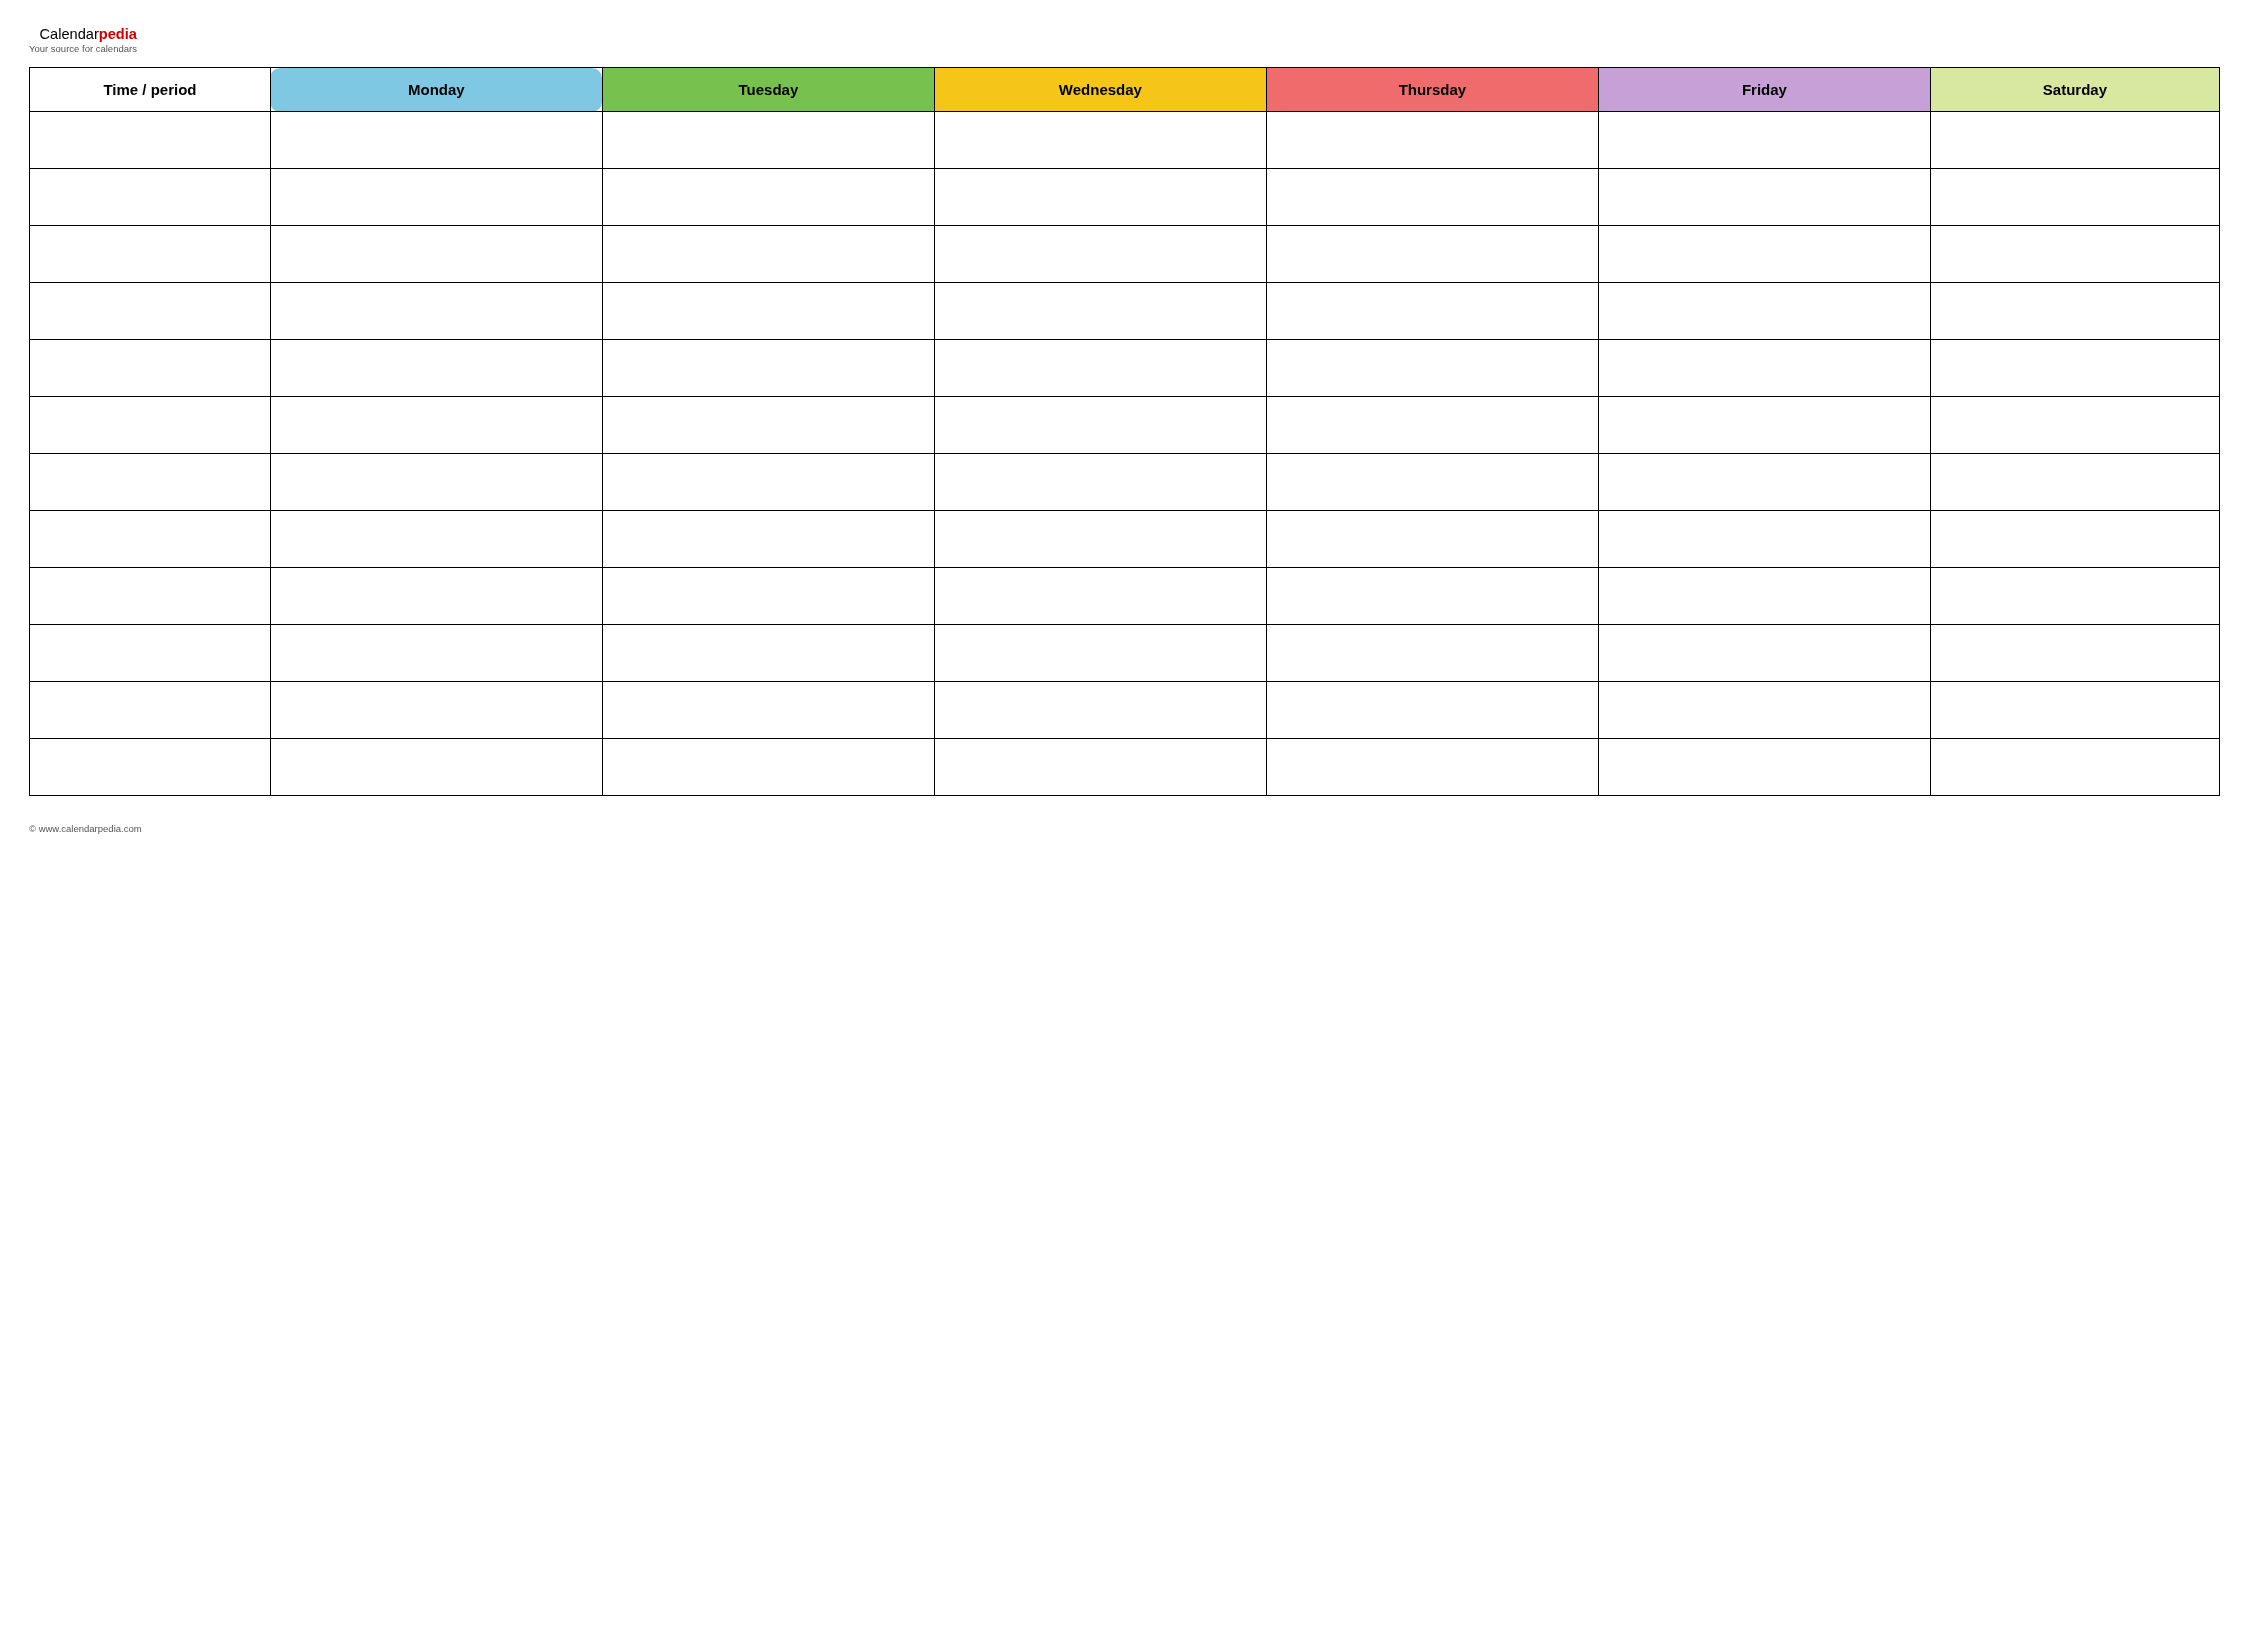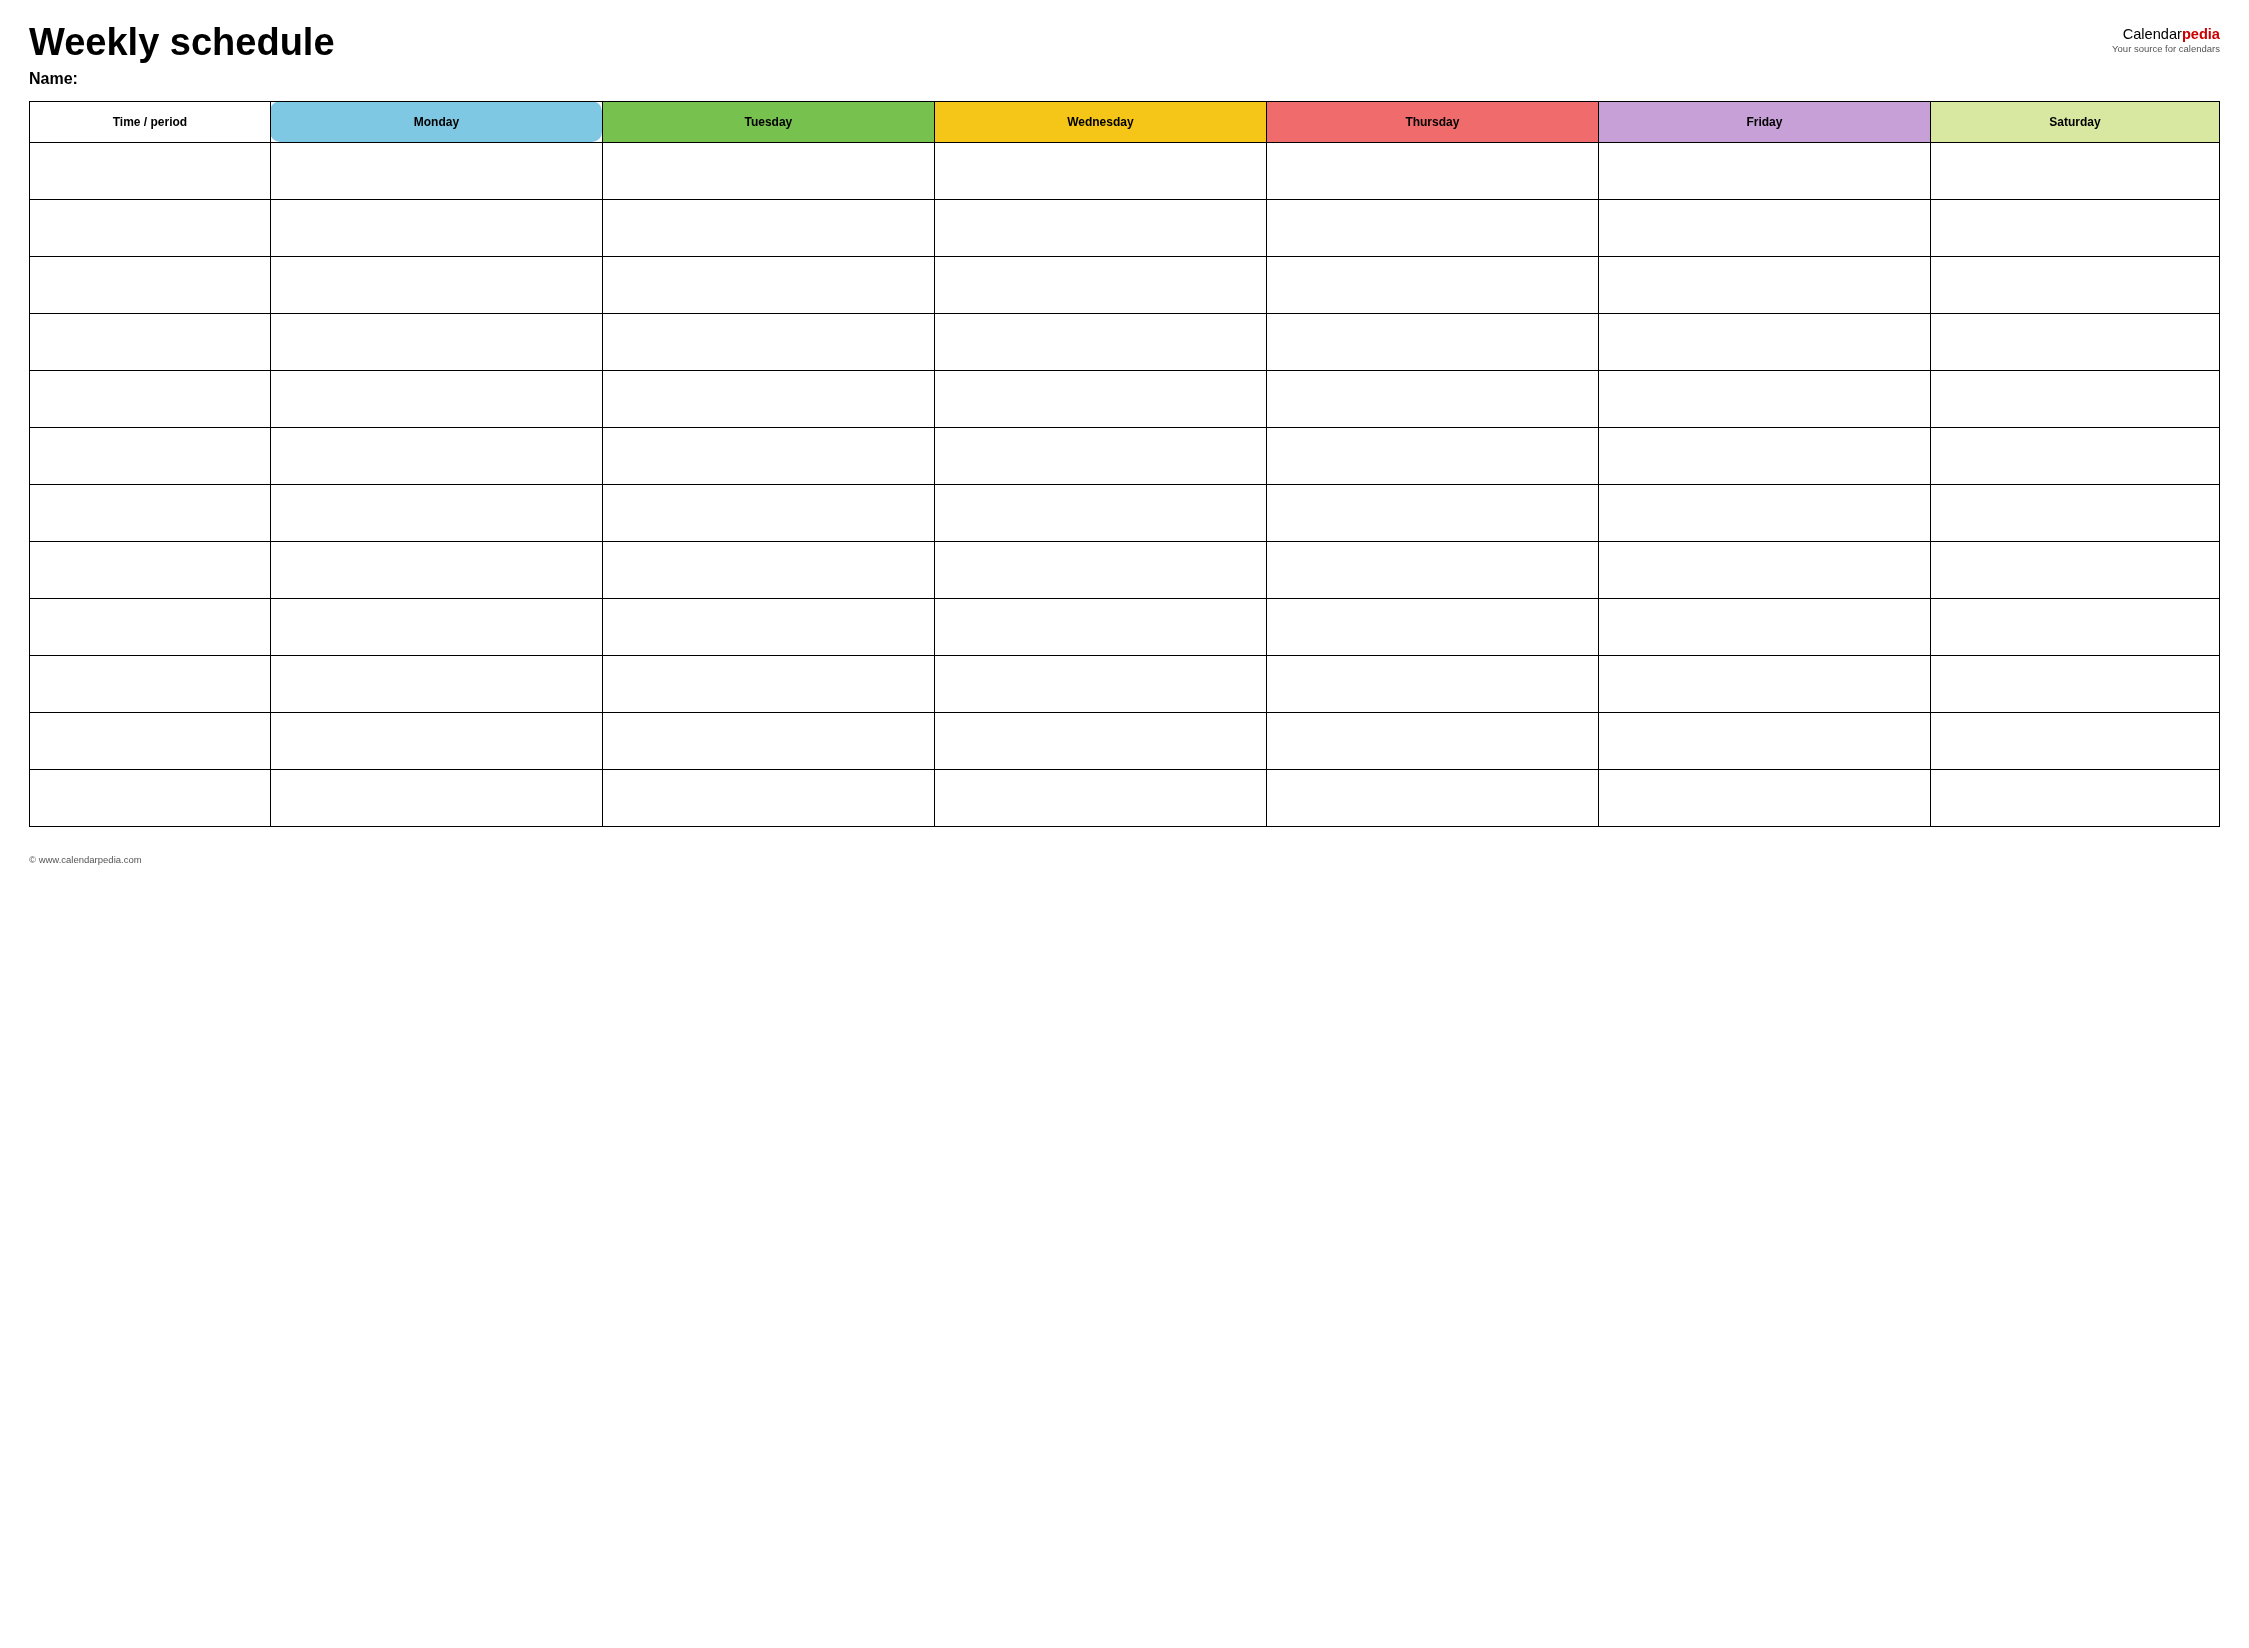--- a/index.html
+++ b/index.html
@@ -75,21 +75,21 @@
       border: 1.5px solid #000000;
     }
 
     .schedule-table th,
     .schedule-table td {
       border: 1.1px solid #000000;
       padding: 0;
     }
 
     .schedule-table th {
-      font-size: 12px;
+      font-size: 15px;
       font-weight: bold;
       text-align: center;
       padding: 13px 5.8px;
     }
 
     .th-time {
       background-color: #ffffff;
       color: #000000;
       width: 11%;
     }
@@ -144,24 +144,20 @@
     .page-footer {
       margin-top: 27px;
       font-size: 9.5px;
       color: #555555;
     }
   </style>
 </head>
 <body>
 
 <div class="page-header">
-  <div class="title-section">
-    <h1 class="main-title">Weekly schedule</h1>
-    <div class="name-label">Name:</div>
-  </div>
   <div class="logo-section">
     <div class="logo-text">
       <span class="calendar">Calendar</span><span class="pedia">pedia</span>
     </div>
     <div class="logo-tagline">Your source for calendars</div>
   </div>
 </div>
 
 <table class="schedule-table">
   <thead>

